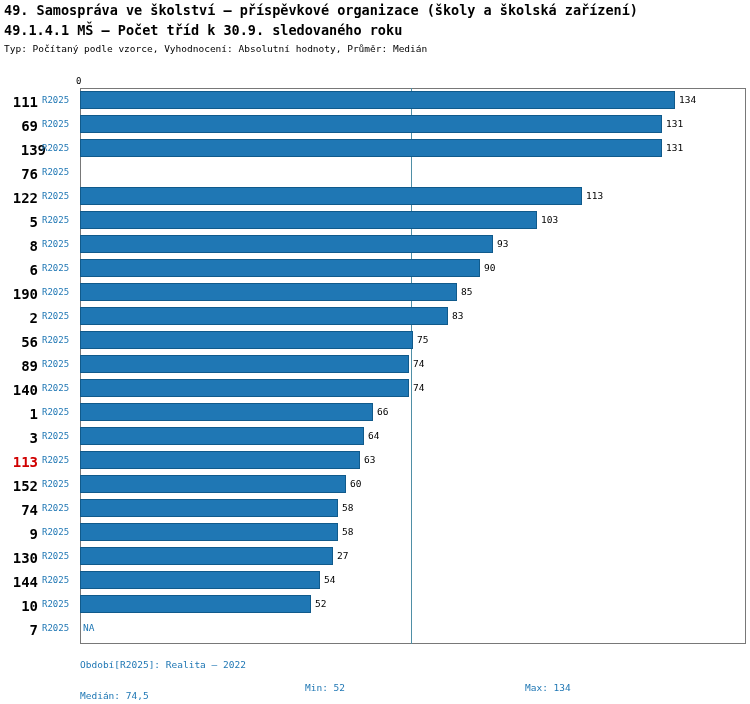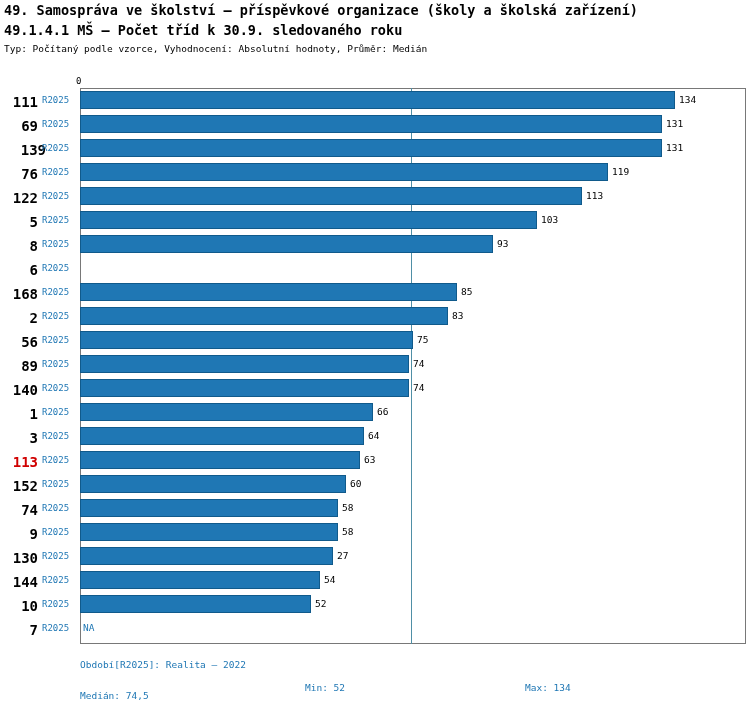--- a/index.html
+++ b/index.html
@@ -177,35 +177,35 @@
         <div class="bar-value" style="left: 599px;">134</div>
       </div>
       <div class="row" style="top: 24px;">
         <div class="bar" style="width: 582px;"></div>
         <div class="bar-value" style="left: 586px;">131</div>
       </div>
       <div class="row" style="top: 48px;">
         <div class="bar" style="width: 582px;"></div>
         <div class="bar-value" style="left: 586px;">131</div>
       </div>
-      <div class="row" style="top: 72px;">
-        <div class="bar" style="width: 528px;"></div>
-        <div class="bar-value" style="left: 532px;">119</div>
-      </div>
       <div class="row" style="top: 96px;">
         <div class="bar" style="width: 502px;"></div>
         <div class="bar-value" style="left: 506px;">113</div>
       </div>
       <div class="row" style="top: 120px;">
         <div class="bar" style="width: 457px;"></div>
         <div class="bar-value" style="left: 461px;">103</div>
       </div>
       <div class="row" style="top: 144px;">
         <div class="bar" style="width: 413px;"></div>
         <div class="bar-value" style="left: 417px;">93</div>
+      </div>
+      <div class="row" style="top: 168px;">
+        <div class="bar" style="width: 400px;"></div>
+        <div class="bar-value" style="left: 404px;">90</div>
       </div>
       <div class="row" style="top: 192px;">
         <div class="bar" style="width: 377px;"></div>
         <div class="bar-value" style="left: 381px;">85</div>
       </div>
       <div class="row" style="top: 216px;">
         <div class="bar" style="width: 368px;"></div>
         <div class="bar-value" style="left: 372px;">83</div>
       </div>
       <div class="row" style="top: 240px;">
@@ -278,21 +278,21 @@
 <div class="rowlabel-left" style="left: 0px; top: 166px;">76</div>
 <div class="rowlabel-period" style="top: 167px;">R2025</div>
 <div class="rowlabel-left" style="left: 0px; top: 190px;">122</div>
 <div class="rowlabel-period" style="top: 191px;">R2025</div>
 <div class="rowlabel-left" style="left: 0px; top: 214px;">5</div>
 <div class="rowlabel-period" style="top: 215px;">R2025</div>
 <div class="rowlabel-left" style="left: 0px; top: 238px;">8</div>
 <div class="rowlabel-period" style="top: 239px;">R2025</div>
 <div class="rowlabel-left" style="left: 0px; top: 262px;">6</div>
 <div class="rowlabel-period" style="top: 263px;">R2025</div>
-<div class="rowlabel-left" style="left: 0px; top: 286px;">168</div>
+<div class="rowlabel-left" style="left: 0px; top: 286px;">190</div>
 <div class="rowlabel-period" style="top: 287px;">R2025</div>
 <div class="rowlabel-left" style="left: 0px; top: 310px;">2</div>
 <div class="rowlabel-period" style="top: 311px;">R2025</div>
 <div class="rowlabel-left" style="left: 0px; top: 334px;">56</div>
 <div class="rowlabel-period" style="top: 335px;">R2025</div>
 <div class="rowlabel-left" style="left: 0px; top: 358px;">89</div>
 <div class="rowlabel-period" style="top: 359px;">R2025</div>
 <div class="rowlabel-left" style="left: 0px; top: 382px;">140</div>
 <div class="rowlabel-period" style="top: 383px;">R2025</div>
 <div class="rowlabel-left" style="left: 0px; top: 406px;">1</div>

